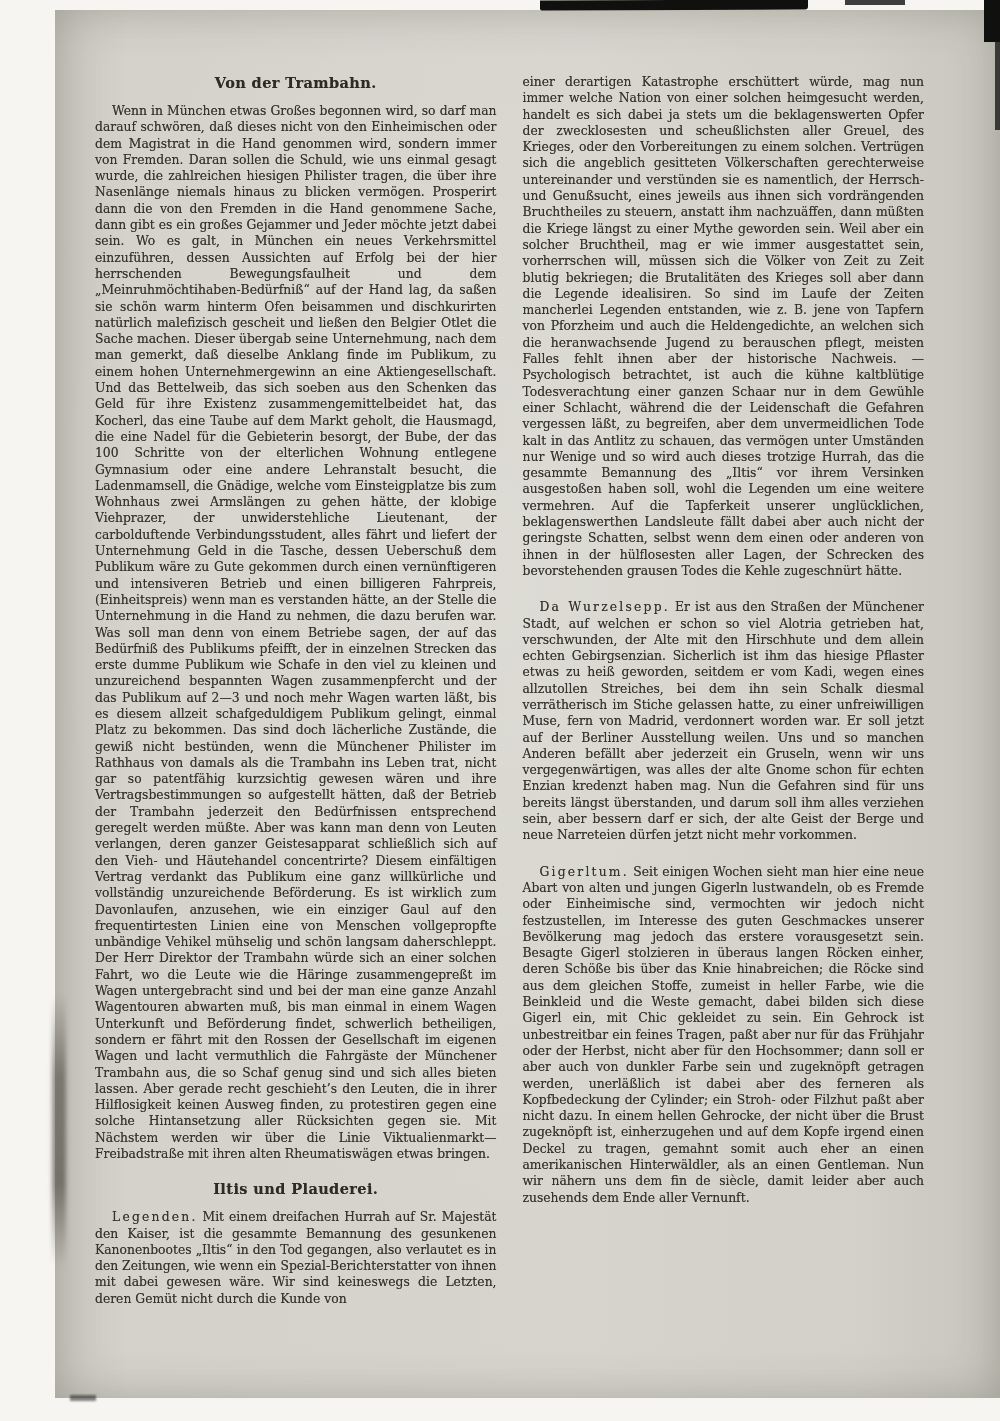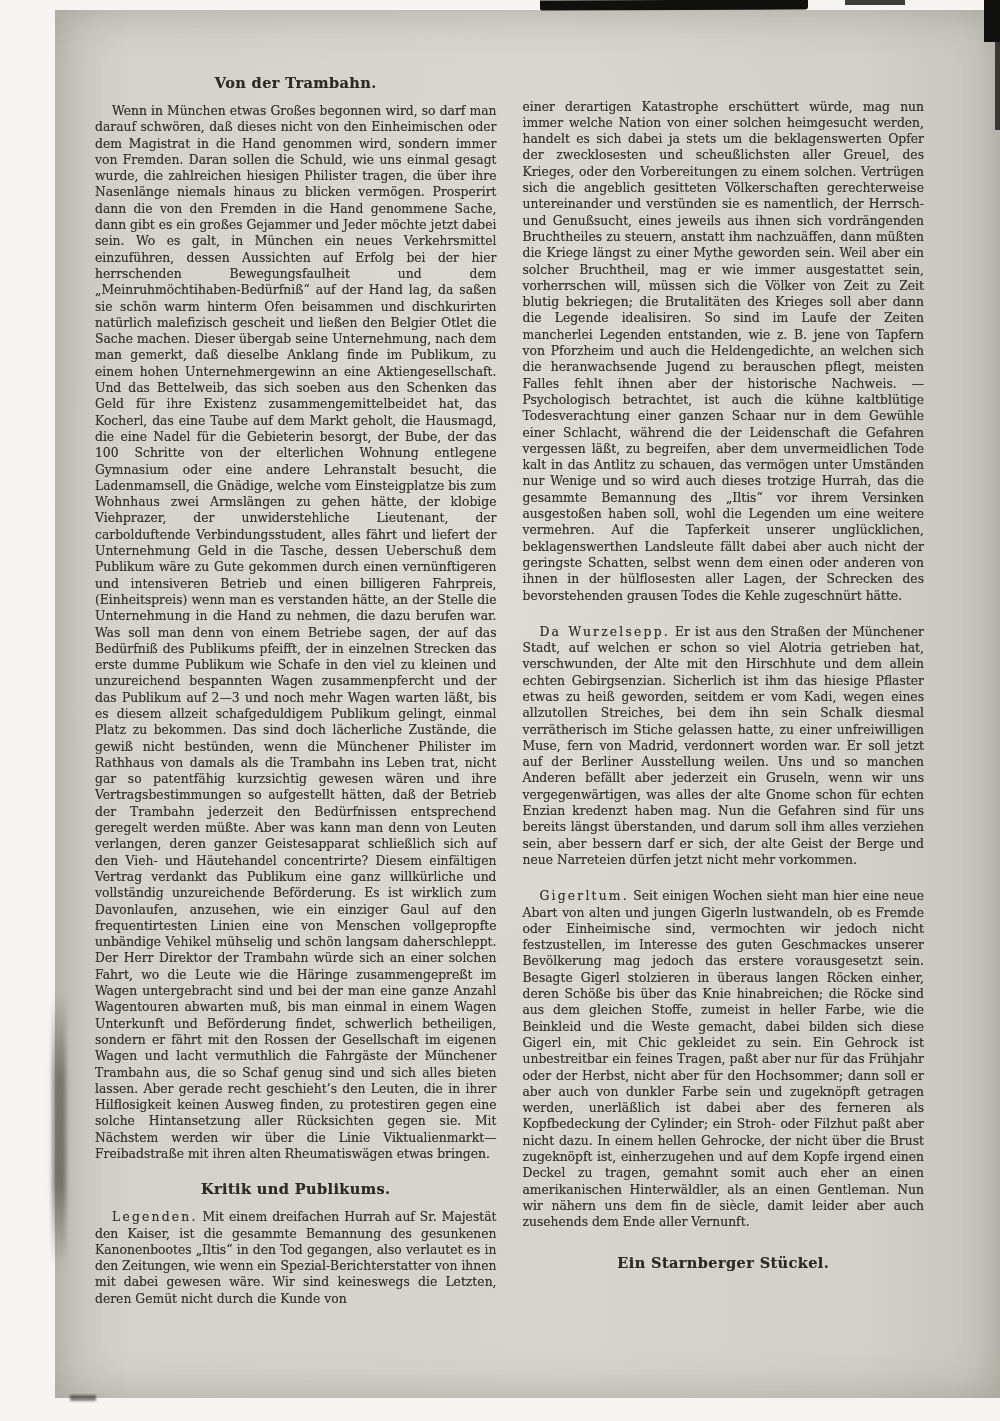--- a/index.html
+++ b/index.html
@@ -24,21 +24,21 @@
   .artifact-top-bar2{left:845px;top:0;width:60px;height:5px;opacity:.8;}
   .artifact-corner{right:0;top:0;width:16px;height:42px;}
   .artifact-right-edge{right:0;top:40px;width:5px;height:90px;opacity:.75;}
   .artifact-left-smudge{
     position:absolute;left:52px;top:995px;width:14px;height:270px;
     background:linear-gradient(180deg, rgba(70,68,60,0) 0%, rgba(70,68,60,0.55) 30%, rgba(70,68,60,0.6) 70%, rgba(70,68,60,0) 100%);
     filter:blur(2px);
   }
   .artifact-bottom-speck{left:70px;top:1395px;width:26px;height:6px;opacity:.5;filter:blur(1px);}
 
-  .columns{display:flex;align-items:center;}
+  .columns{display:flex;align-items:flex-start;}
   .col{width:402px;color:#34322a;font-size:12.35px;line-height:16.3px;
        text-align:justify;text-shadow:0 0 0.5px rgba(44,42,34,0.55);}
   .divider{width:1px;background:#6a6960;margin:2px 12px 40px 13px;}
 
   p{margin:0;}
   p.indent{text-indent:17px;margin-top:11px;}
   p.space-above{margin-top:20px;}
 
   h2.article-heading{
     font-size:14.5px;line-height:18px;font-weight:bold;text-align:center;
@@ -53,35 +53,34 @@
 
 <div class="paper">
 
   <div class="columns">
 
     <div class="col">
       <h2 class="article-heading">Von der Trambahn.</h2>
 
       <p class="indent">Wenn in München etwas Großes begonnen wird, so darf man darauf schwören, daß dieses nicht von den Einheimischen oder dem Magistrat in die Hand genommen wird, sondern immer von Fremden. Daran sollen die Schuld, wie uns einmal gesagt wurde, die zahlreichen hiesigen Philister tragen, die über ihre Nasenlänge niemals hinaus zu blicken vermögen. Prosperirt dann die von den Fremden in die Hand genommene Sache, dann gibt es ein großes Gejammer und Jeder möchte jetzt dabei sein. Wo es galt, in München ein neues Verkehrsmittel einzuführen, dessen Aussichten auf Erfolg bei der hier herrschenden Bewegungsfaulheit und dem „Meinruhmöchtihaben-Bedürfniß“ auf der Hand lag, da saßen sie schön warm hinterm Ofen beisammen und dischkurirten natürlich malefizisch gescheit und ließen den Belgier Otlet die Sache machen. Dieser übergab seine Unternehmung, nach dem man gemerkt, daß dieselbe Anklang finde im Publikum, zu einem hohen Unternehmergewinn an eine Aktiengesellschaft. Und das Bettelweib, das sich soeben aus den Schenken das Geld für ihre Existenz zusammengemittelbeidet hat, das Kocherl, das eine Taube auf dem Markt geholt, die Hausmagd, die eine Nadel für die Gebieterin besorgt, der Bube, der das 100 Schritte von der elterlichen Wohnung entlegene Gymnasium oder eine andere Lehranstalt besucht, die Ladenmamsell, die Gnädige, welche vom Einsteigplatze bis zum Wohnhaus zwei Armslängen zu gehen hätte, der klobige Viehprazer, der unwiderstehliche Lieutenant, der carbolduftende Verbindungsstudent, alles fährt und liefert der Unternehmung Geld in die Tasche, dessen Ueberschuß dem Publikum wäre zu Gute gekommen durch einen vernünftigeren und intensiveren Betrieb und einen billigeren Fahrpreis, (Einheitspreis) wenn man es verstanden hätte, an der Stelle die Unternehmung in die Hand zu nehmen, die dazu berufen war. Was soll man denn von einem Betriebe sagen, der auf das Bedürfniß des Publikums pfeifft, der in einzelnen Strecken das erste dumme Publikum wie Schafe in den viel zu kleinen und unzureichend bespannten Wagen zusammenpfercht und der das Publikum auf 2—3 und noch mehr Wagen warten läßt, bis es diesem allzeit schafgeduldigem Publikum gelingt, einmal Platz zu bekommen. Das sind doch lächerliche Zustände, die gewiß nicht bestünden, wenn die Münchener Philister im Rathhaus von damals als die Trambahn ins Leben trat, nicht gar so patentfähig kurzsichtig gewesen wären und ihre Vertragsbestimmungen so aufgestellt hätten, daß der Betrieb der Trambahn jederzeit den Bedürfnissen entsprechend geregelt werden müßte. Aber was kann man denn von Leuten verlangen, deren ganzer Geistesapparat schließlich sich auf den Vieh- und Häutehandel concentrirte? Diesem einfältigen Vertrag verdankt das Publikum eine ganz willkürliche und vollständig unzureichende Beförderung. Es ist wirklich zum Davonlaufen, anzusehen, wie ein einziger Gaul auf den frequentirtesten Linien eine von Menschen vollgepropfte unbändige Vehikel mühselig und schön langsam daherschleppt. Der Herr Direktor der Trambahn würde sich an einer solchen Fahrt, wo die Leute wie die Häringe zusammengepreßt im Wagen untergebracht sind und bei der man eine ganze Anzahl Wagentouren abwarten muß, bis man einmal in einem Wagen Unterkunft und Beförderung findet, schwerlich betheiligen, sondern er fährt mit den Rossen der Gesellschaft im eigenen Wagen und lacht vermuthlich die Fahrgäste der Münchener Trambahn aus, die so Schaf genug sind und sich alles bieten lassen. Aber gerade recht geschieht’s den Leuten, die in ihrer Hilflosigkeit keinen Ausweg finden, zu protestiren gegen eine solche Hintansetzung aller Rücksichten gegen sie. Mit Nächstem werden wir über die Linie Viktualienmarkt—Freibadstraße mit ihren alten Rheumatiswägen etwas bringen.</p>
 
-      <h2 class="article-heading mid">Kritik und Publikums.</h2>
+      <h2 class="article-heading mid">Iltis und Plauderei.</h2>
 
       <p class="indent"><span class="lead-light">Legenden.</span>&nbsp;<span>Mit einem dreifachen Hurrah auf Sr. Majestät den Kaiser, ist die gesammte Bemannung des gesunkenen Kanonenbootes „Iltis“ in den Tod gegangen, also verlautet es in den Zeitungen, wie wenn ein Spezial-Berichterstatter von ihnen mit dabei gewesen wäre. Wir sind keineswegs die Letzten, deren Gemüt nicht durch die Kunde von</span></p>
     </div>
 
     <div class="divider"></div>
 
     <div class="col">
       <p>einer derartigen Katastrophe erschüttert würde, mag nun immer welche Nation von einer solchen heimgesucht werden, handelt es sich dabei ja stets um die beklagenswerten Opfer der zwecklosesten und scheußlichsten aller Greuel, des Krieges, oder den Vorbereitungen zu einem solchen. Vertrügen sich die angeblich gesitteten Völkerschaften gerechterweise untereinander und verstünden sie es namentlich, der Herrsch- und Genußsucht, eines jeweils aus ihnen sich vordrängenden Bruchtheiles zu steuern, anstatt ihm nachzuäffen, dann müßten die Kriege längst zu einer Mythe geworden sein. Weil aber ein solcher Bruchtheil, mag er wie immer ausgestattet sein, vorherrschen will, müssen sich die Völker von Zeit zu Zeit blutig bekriegen; die Brutalitäten des Krieges soll aber dann die Legende idealisiren. So sind im Laufe der Zeiten mancherlei Legenden entstanden, wie z. B. jene von Tapfern von Pforzheim und auch die Heldengedichte, an welchen sich die heranwachsende Jugend zu berauschen pflegt, meisten Falles fehlt ihnen aber der historische Nachweis. — Psychologisch betrachtet, ist auch die kühne kaltblütige Todesverachtung einer ganzen Schaar nur in dem Gewühle einer Schlacht, während die der Leidenschaft die Gefahren vergessen läßt, zu begreifen, aber dem unvermeidlichen Tode kalt in das Antlitz zu schauen, das vermögen unter Umständen nur Wenige und so wird auch dieses trotzige Hurrah, das die gesammte Bemannung des „Iltis“ vor ihrem Versinken ausgestoßen haben soll, wohl die Legenden um eine weitere vermehren. Auf die Tapferkeit unserer unglücklichen, beklagenswerthen Landsleute fällt dabei aber auch nicht der geringste Schatten, selbst wenn dem einen oder anderen von ihnen in der hülflosesten aller Lagen, der Schrecken des bevorstehenden grausen Todes die Kehle zugeschnürt hätte.</p>
 
       <p class="indent space-above"><span class="lead-light">Da Wurzelsepp.</span>&nbsp;<span>Er ist aus den Straßen der Münchener Stadt, auf welchen er schon so viel Alotria getrieben hat, verschwunden, der Alte mit den Hirschhute und dem allein echten Gebirgsenzian. Sicherlich ist ihm das hiesige Pflaster etwas zu heiß geworden, seitdem er vom Kadi, wegen eines allzutollen Streiches, bei dem ihn sein Schalk diesmal verrätherisch im Stiche gelassen hatte, zu einer unfreiwilligen Muse, fern von Madrid, verdonnert worden war. Er soll jetzt auf der Berliner Ausstellung weilen. Uns und so manchen Anderen befällt aber jederzeit ein Gruseln, wenn wir uns vergegenwärtigen, was alles der alte Gnome schon für echten Enzian kredenzt haben mag. Nun die Gefahren sind für uns bereits längst überstanden, und darum soll ihm alles verziehen sein, aber bessern darf er sich, der alte Geist der Berge und neue Narreteien dürfen jetzt nicht mehr vorkommen.</span></p>
 
       <p class="indent space-above"><span class="lead-light">Gigerltum.</span>&nbsp;<span>Seit einigen Wochen sieht man hier eine neue Abart von alten und jungen Gigerln lustwandeln, ob es Fremde oder Einheimische sind, vermochten wir jedoch nicht festzustellen, im Interesse des guten Geschmackes unserer Bevölkerung mag jedoch das erstere vorausgesetzt sein. Besagte Gigerl stolzieren in überaus langen Röcken einher, deren Schöße bis über das Knie hinabreichen; die Röcke sind aus dem gleichen Stoffe, zumeist in heller Farbe, wie die Beinkleid und die Weste gemacht, dabei bilden sich diese Gigerl ein, mit Chic gekleidet zu sein. Ein Gehrock ist unbestreitbar ein feines Tragen, paßt aber nur für das Frühjahr oder der Herbst, nicht aber für den Hochsommer; dann soll er aber auch von dunkler Farbe sein und zugeknöpft getragen werden, unerläßlich ist dabei aber des ferneren als Kopfbedeckung der Cylinder; ein Stroh- oder Filzhut paßt aber nicht dazu. In einem hellen Gehrocke, der nicht über die Brust zugeknöpft ist, einherzugehen und auf dem Kopfe irgend einen Deckel zu tragen, gemahnt somit auch eher an einen amerikanischen Hinterwäldler, als an einen Gentleman. Nun wir nähern uns dem fin de siècle, damit leider aber auch zusehends dem Ende aller Vernunft.</span></p>
 
-      <h2 class="article-heading right-mid">Ein Starnberger Stückel.</h2>
 
     </div>
 
   </div>
 </div>
 
 <div class="artifact artifact-top-bar"></div>
 <div class="artifact artifact-top-bar2"></div>
 <div class="artifact artifact-corner"></div>
 <div class="artifact artifact-right-edge"></div>

